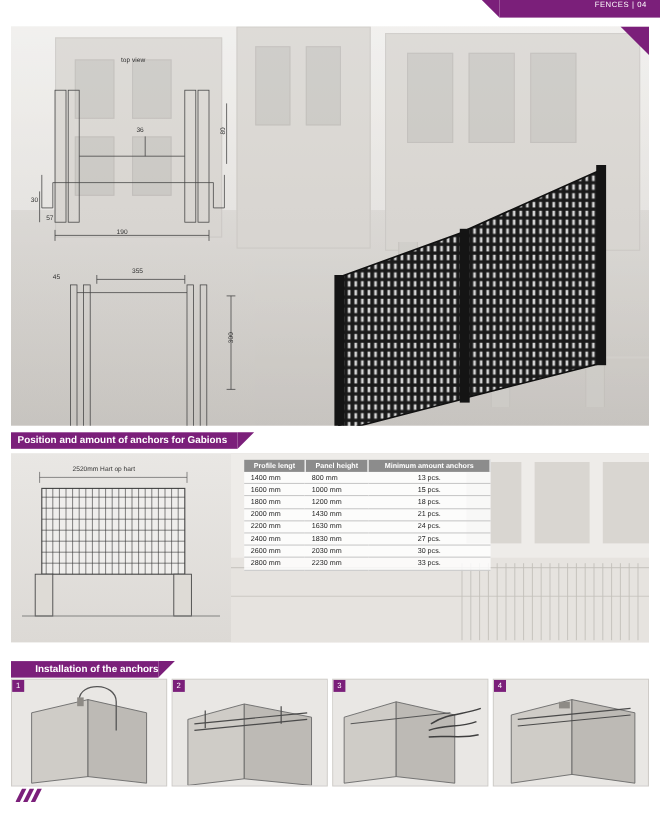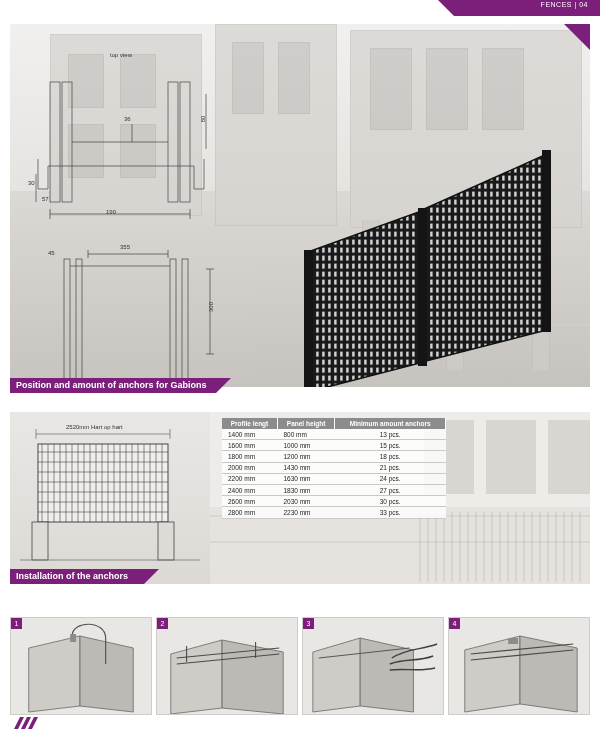--- a/index.html
+++ b/index.html
@@ -36,35 +36,35 @@
 
   
   .tech{position:absolute;left:18px;top:30px;width:210px;height:350px;}
   .tech svg{display:block;}
   .lbl{position:absolute;font-size:6px;color:#333;}
 
   
   .fence-wrap{position:absolute;right:8px;top:38px;width:280px;height:330px;}
 
   
-  .s2-bar{top:378px;width:206px;}
+  .s2-bar{top:393px;width:206px;}
   .s2-img{position:absolute;left:10px;top:412px;width:200px;height:172px;
           background:linear-gradient(180deg,#e9e7e4,#dcd9d5);overflow:hidden;}
   .s2-photo{position:absolute;left:210px;top:412px;width:380px;height:172px;overflow:hidden;
             background:linear-gradient(180deg,#eceae7,#dedbd6);}
   table.anchors{position:absolute;left:222px;top:418px;width:224px;border-collapse:collapse;
             font-size:6.5px;background:rgba(255,255,255,.82);}
   table.anchors th{background:#8c8c8c;color:#fff;font-weight:bold;font-size:6.5px;
             padding:2px 3px;text-align:center;border-right:1px solid #fff;}
   table.anchors td{padding:1.6px 3px;text-align:center;border-bottom:1px solid #c9c9c9;color:#222;}
   table.anchors tr td:first-child{text-align:left;padding-left:6px;}
   table.anchors tr td:nth-child(2){text-align:left;padding-left:6px;}
 
   
-  .s3-bar{top:569px;width:134px;}
+  .s3-bar{top:601px;width:134px;text-align:right;}
   .steps{position:absolute;left:10px;top:617px;width:580px;height:98px;display:flex;gap:4px;}
   .step{position:relative;flex:1;background:linear-gradient(180deg,#efeeec,#dcdad6);overflow:hidden;
         border:1px solid #cfccc8;}
   .step .num{position:absolute;left:0;top:0;width:11px;height:11px;background:#7b1f7a;color:#fff;
         font-size:7px;line-height:11px;text-align:center;z-index:5;}
 
   
   .footer{position:absolute;left:14px;bottom:10px;width:40px;height:16px;}
 </style>
 </head>

